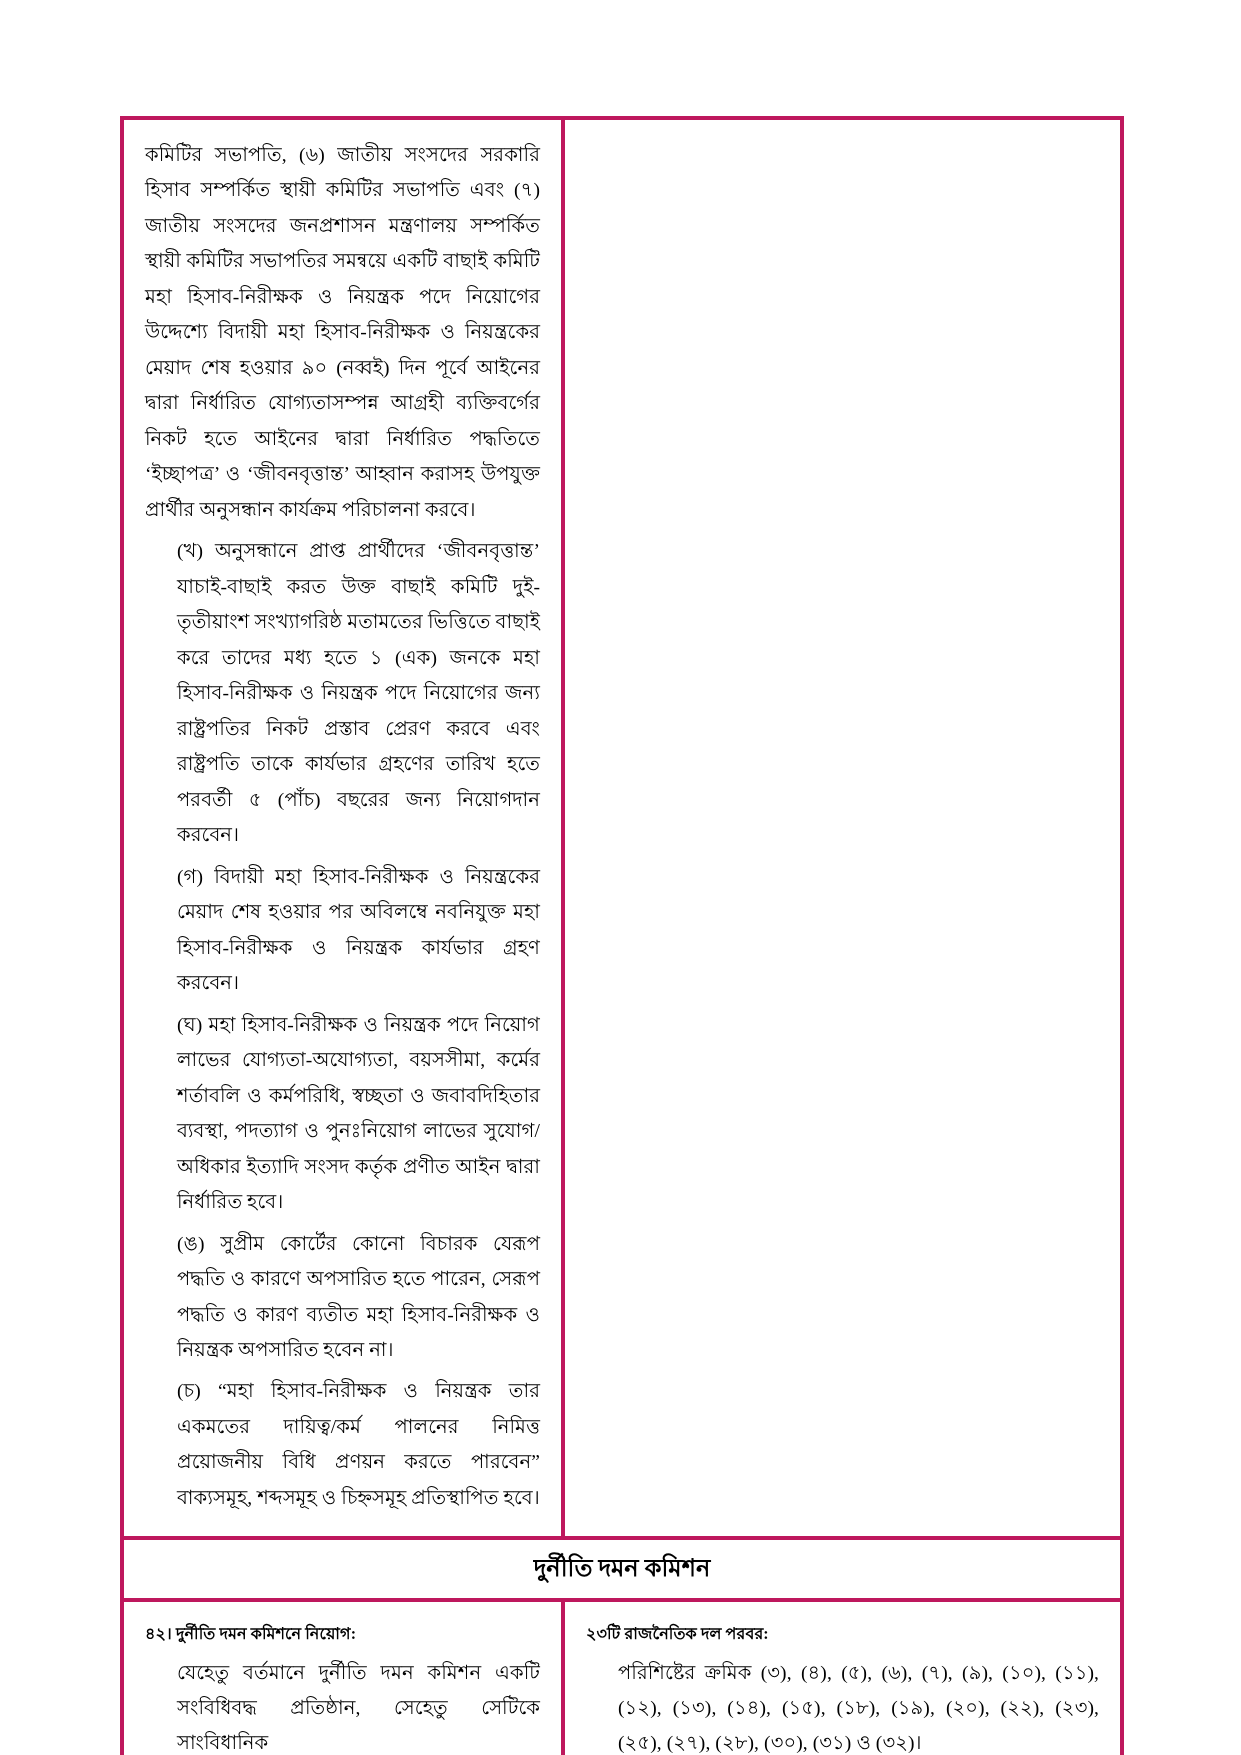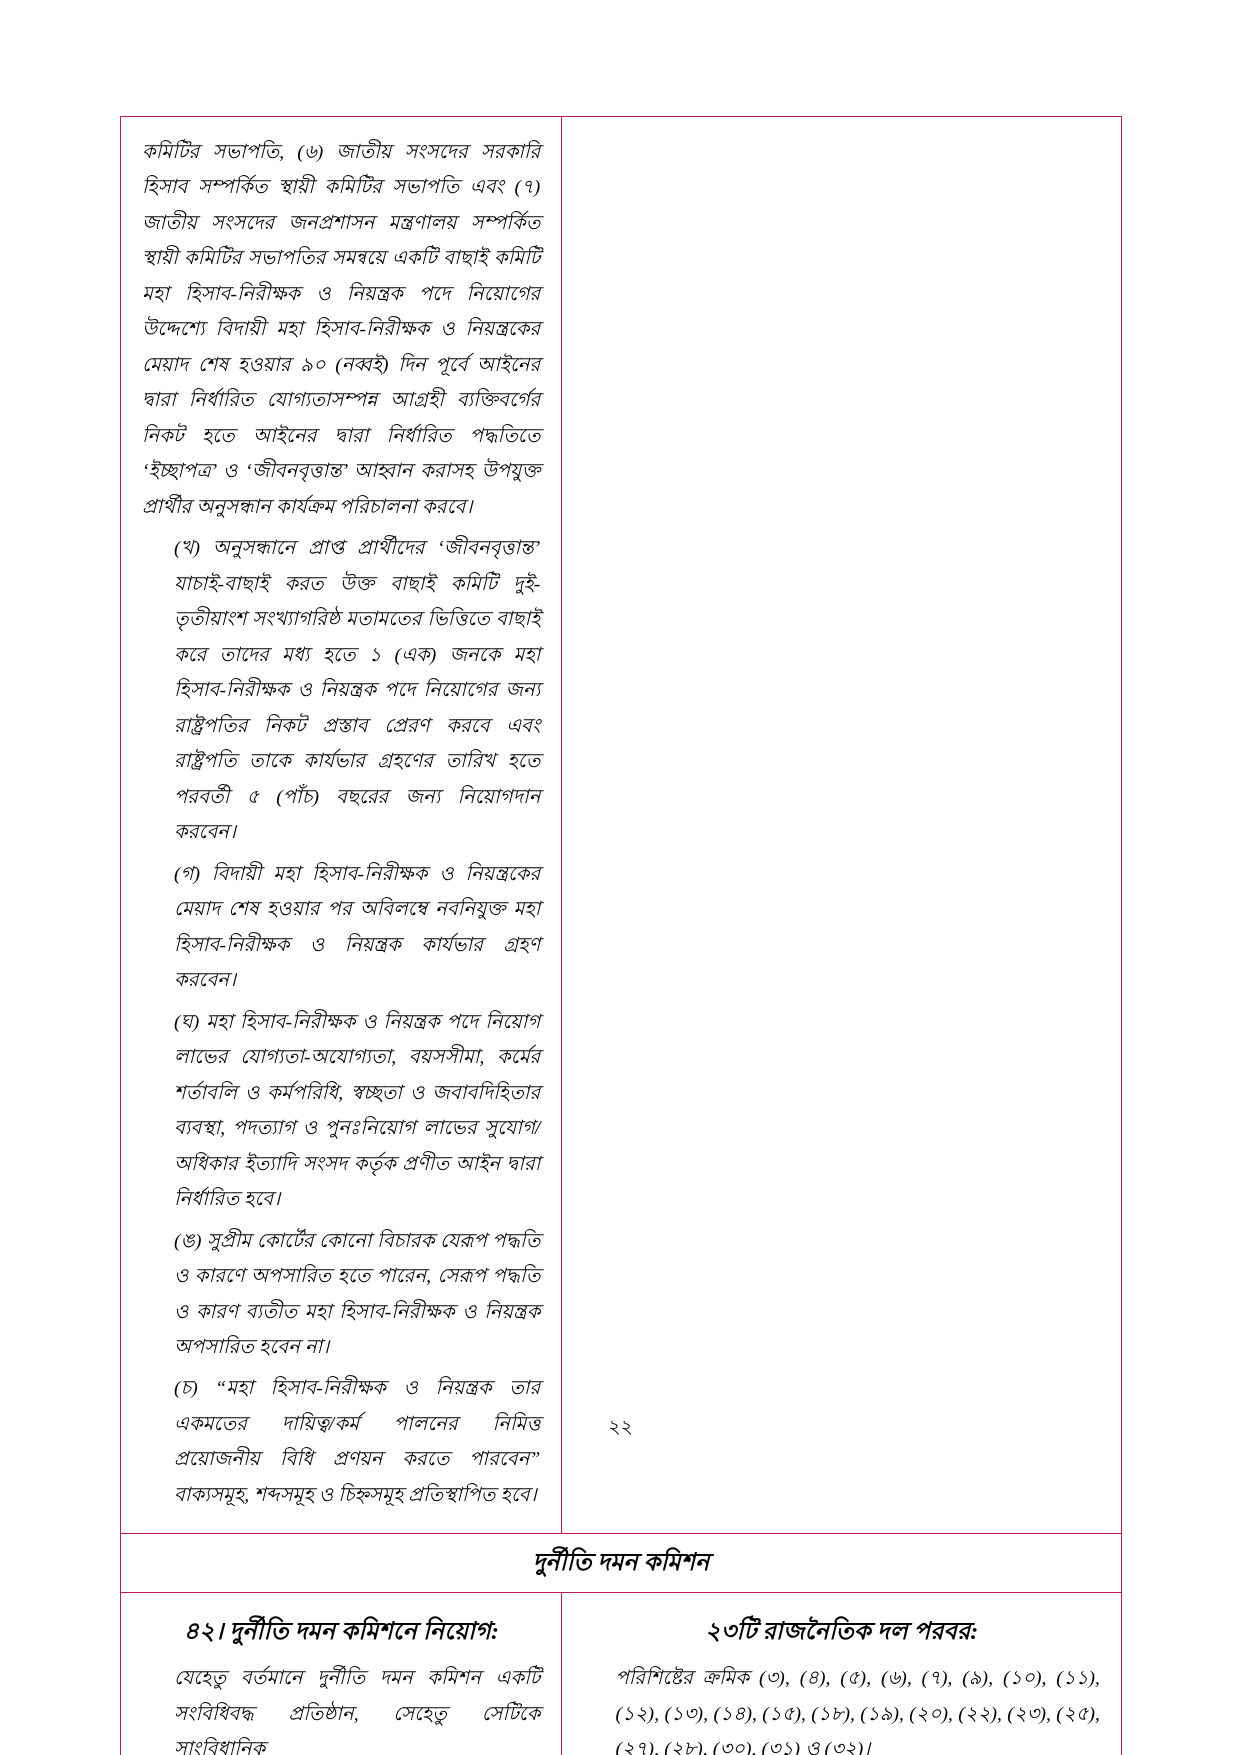--- a/index.html
+++ b/index.html
@@ -23,24 +23,23 @@
   }
   .doc-table {
     position: absolute;
     left: 120px;
     top: 116px;
     width: 1002px;
     border-collapse: collapse;
     table-layout: fixed;
   }
   .doc-table td, .doc-table th {
-    border: 1px solid #be185d;
+    border: 4px solid #be185d;
     vertical-align: top;
     padding: 9px;
-    font-style: italic;
   }
   .col-left { width: 441px; }
   .col-right { width: 559px; }
 
   .cellpad {
     padding: 8px 12px 10px 12px;
   }
   .bn {
     font-family: "Liberation Serif", "DejaVu Serif", serif;
     font-size: 19.5px;
@@ -58,23 +57,23 @@
   }
   .section-title {
     text-align: center;
     font-weight: bold;
     font-size: 24px;
     padding: 6px 8px 8px 8px;
     font-family: "Liberation Serif", "DejaVu Serif", serif;
   }
   .heading-line {
     font-weight: bold;
-    font-size: 24px;
+    font-size: 16px;
     margin: 0 0 6px 0;
-    text-align: center;
+    text-align: left;
   }
   .right-body {
     font-size: 19.5px;
     line-height: 1.82;
     text-align: justify;
   }
   .page-number {
     position: absolute;
     left: 0;
     top: 1412px;
@@ -127,15 +126,14 @@
           <div class="cellpad bn right-body">
             <p class="heading-line">২৩টি রাজনৈতিক দল পরবর:</p>
             <p>পরিশিষ্টের ক্রমিক (৩), (৪), (৫), (৬), (৭), (৯), (১০), (১১), (১২), (১৩), (১৪), (১৫), (১৮), (১৯), (২০), (২২), (২৩), (২৫), (২৭), (২৮), (৩০), (৩১) ও (৩২)।</p>
           </div>
         </td>
       </tr>
 
     </tbody>
   </table>
 
-  <div class="page-number">২২</div>
 
 </div>
 
 </body></html>

